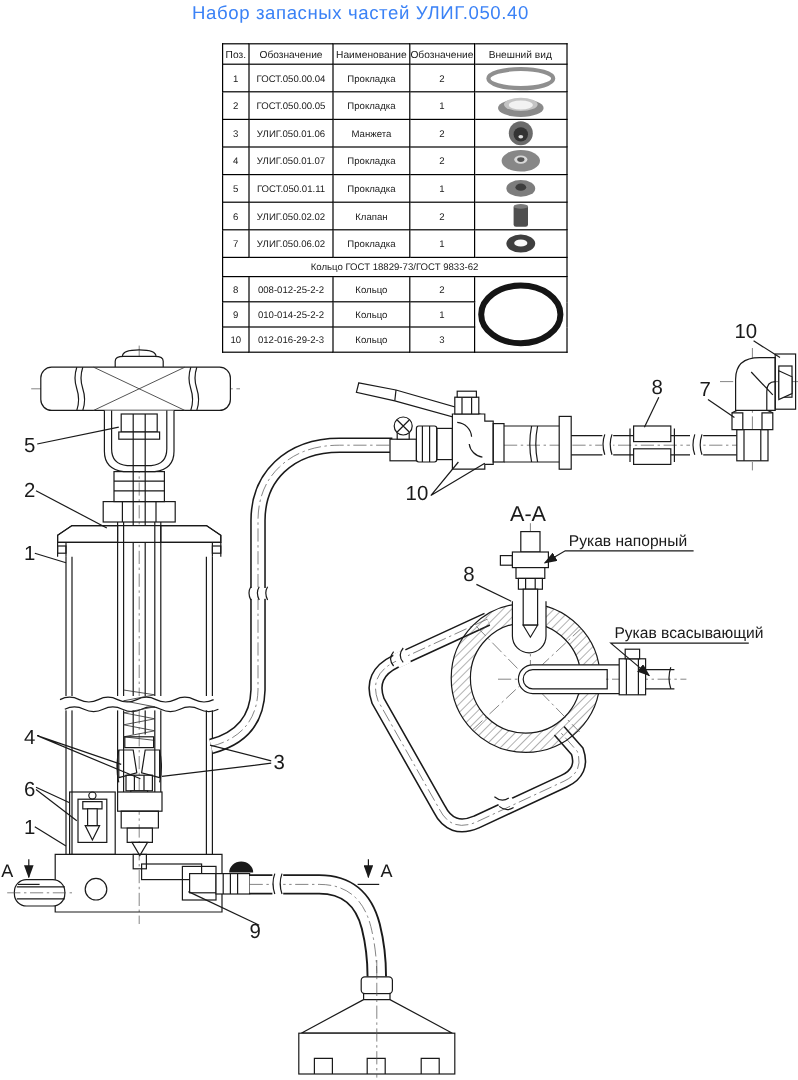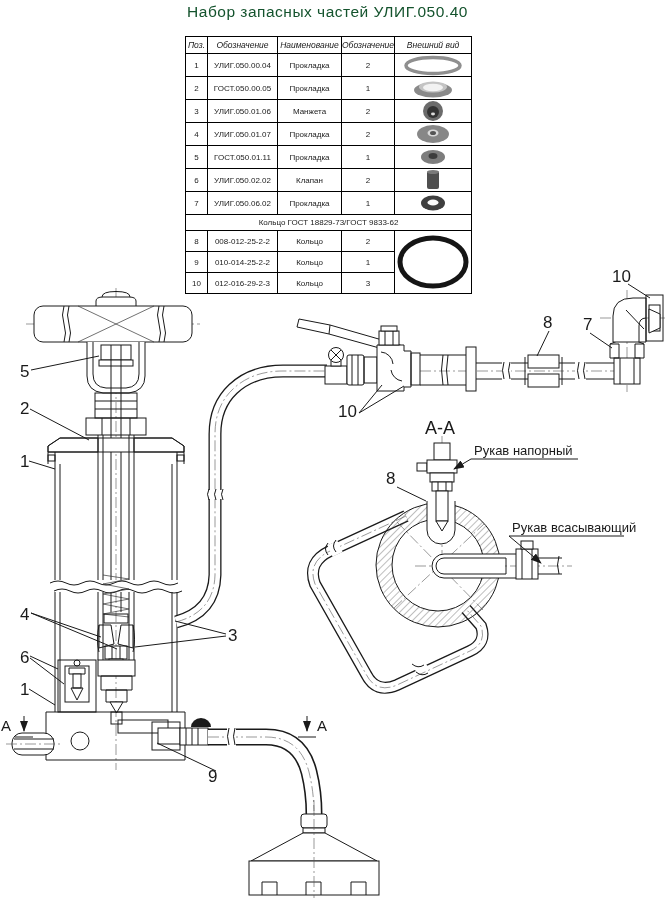--- a/index.html
+++ b/index.html
@@ -1,32 +1,32 @@
 <!DOCTYPE html>
 <html><head>
 <meta charset="utf-8">
 <style>
   html,body{margin:0;padding:0;}
   body{
     width:665px;height:900px;position:relative;background:#fff;
     font-family:"Liberation Sans",sans-serif;color:#111;overflow:hidden;
   }
   .title{
-    position:absolute;left:160px;top:3px;width:335px;text-align:center;
-    font-size:15.5px;letter-spacing:.5px;color:#14532d;white-space:nowrap;
+    position:absolute;left:160px;top:3px;width:335px;text-align:left;
+    font-size:15.5px;letter-spacing:.5px;color:#3b82f6;white-space:nowrap;
   }
   table.parts{
     position:absolute;left:185px;top:36px;border-collapse:collapse;table-layout:fixed;
     border:1.6px solid #000;background:#fff;
   }
   table.parts td{
     border:1px solid #000;text-align:center;vertical-align:middle;
     font-size:8px;padding:0;color:#1a1a1a;overflow:hidden;white-space:nowrap;
   }
-  tr.hdr td{height:16px;font-size:8.5px;font-style:italic;}
+  tr.hdr td{height:16px;font-size:8.5px;}
   tr.prow td{height:22px;}
   tr.grow td{height:15px;font-size:8px;}
   tr.rrow td{height:20px;}
   td.app svg{display:block;margin:0 auto;}
   #dwg{position:absolute;left:0;top:0;}
   #dwg .k{stroke:#1a1a1a;fill:none;stroke-width:1;}
   #dwg .w{fill:#fff;}
   #dwg .cl{stroke:#555;fill:none;stroke-width:.6;stroke-dasharray:11 3 2 3;}
   #dwg .thin{stroke:#333;stroke-width:.7;fill:none;}
   #dwg text{fill:#1a1a1a;font-family:"Liberation Sans",sans-serif;}
@@ -281,21 +281,21 @@
   <tbody>
       <tr class="hdr">
     <td>Поз.</td>
     <td>Обозначение</td>
     <td>Наименование</td>
     <td>Обозначение</td>
     <td>Внешний вид</td>
   </tr>
   <tr class="prow">
     <td>1</td>
-    <td>УЛИГ.050.00.04</td>
+    <td>ГОСТ.050.00.04</td>
     <td>Прокладка</td>
     <td>2</td>
     <td class="app">
       <svg width="62" height="21">
             <ellipse cx="31" cy="10.5" rx="27" ry="8" fill="none" stroke="#8f8f8f" stroke-width="3.5"></ellipse>
           </svg>
     </td>
   </tr>
   <tr class="prow">
     <td>2</td>

